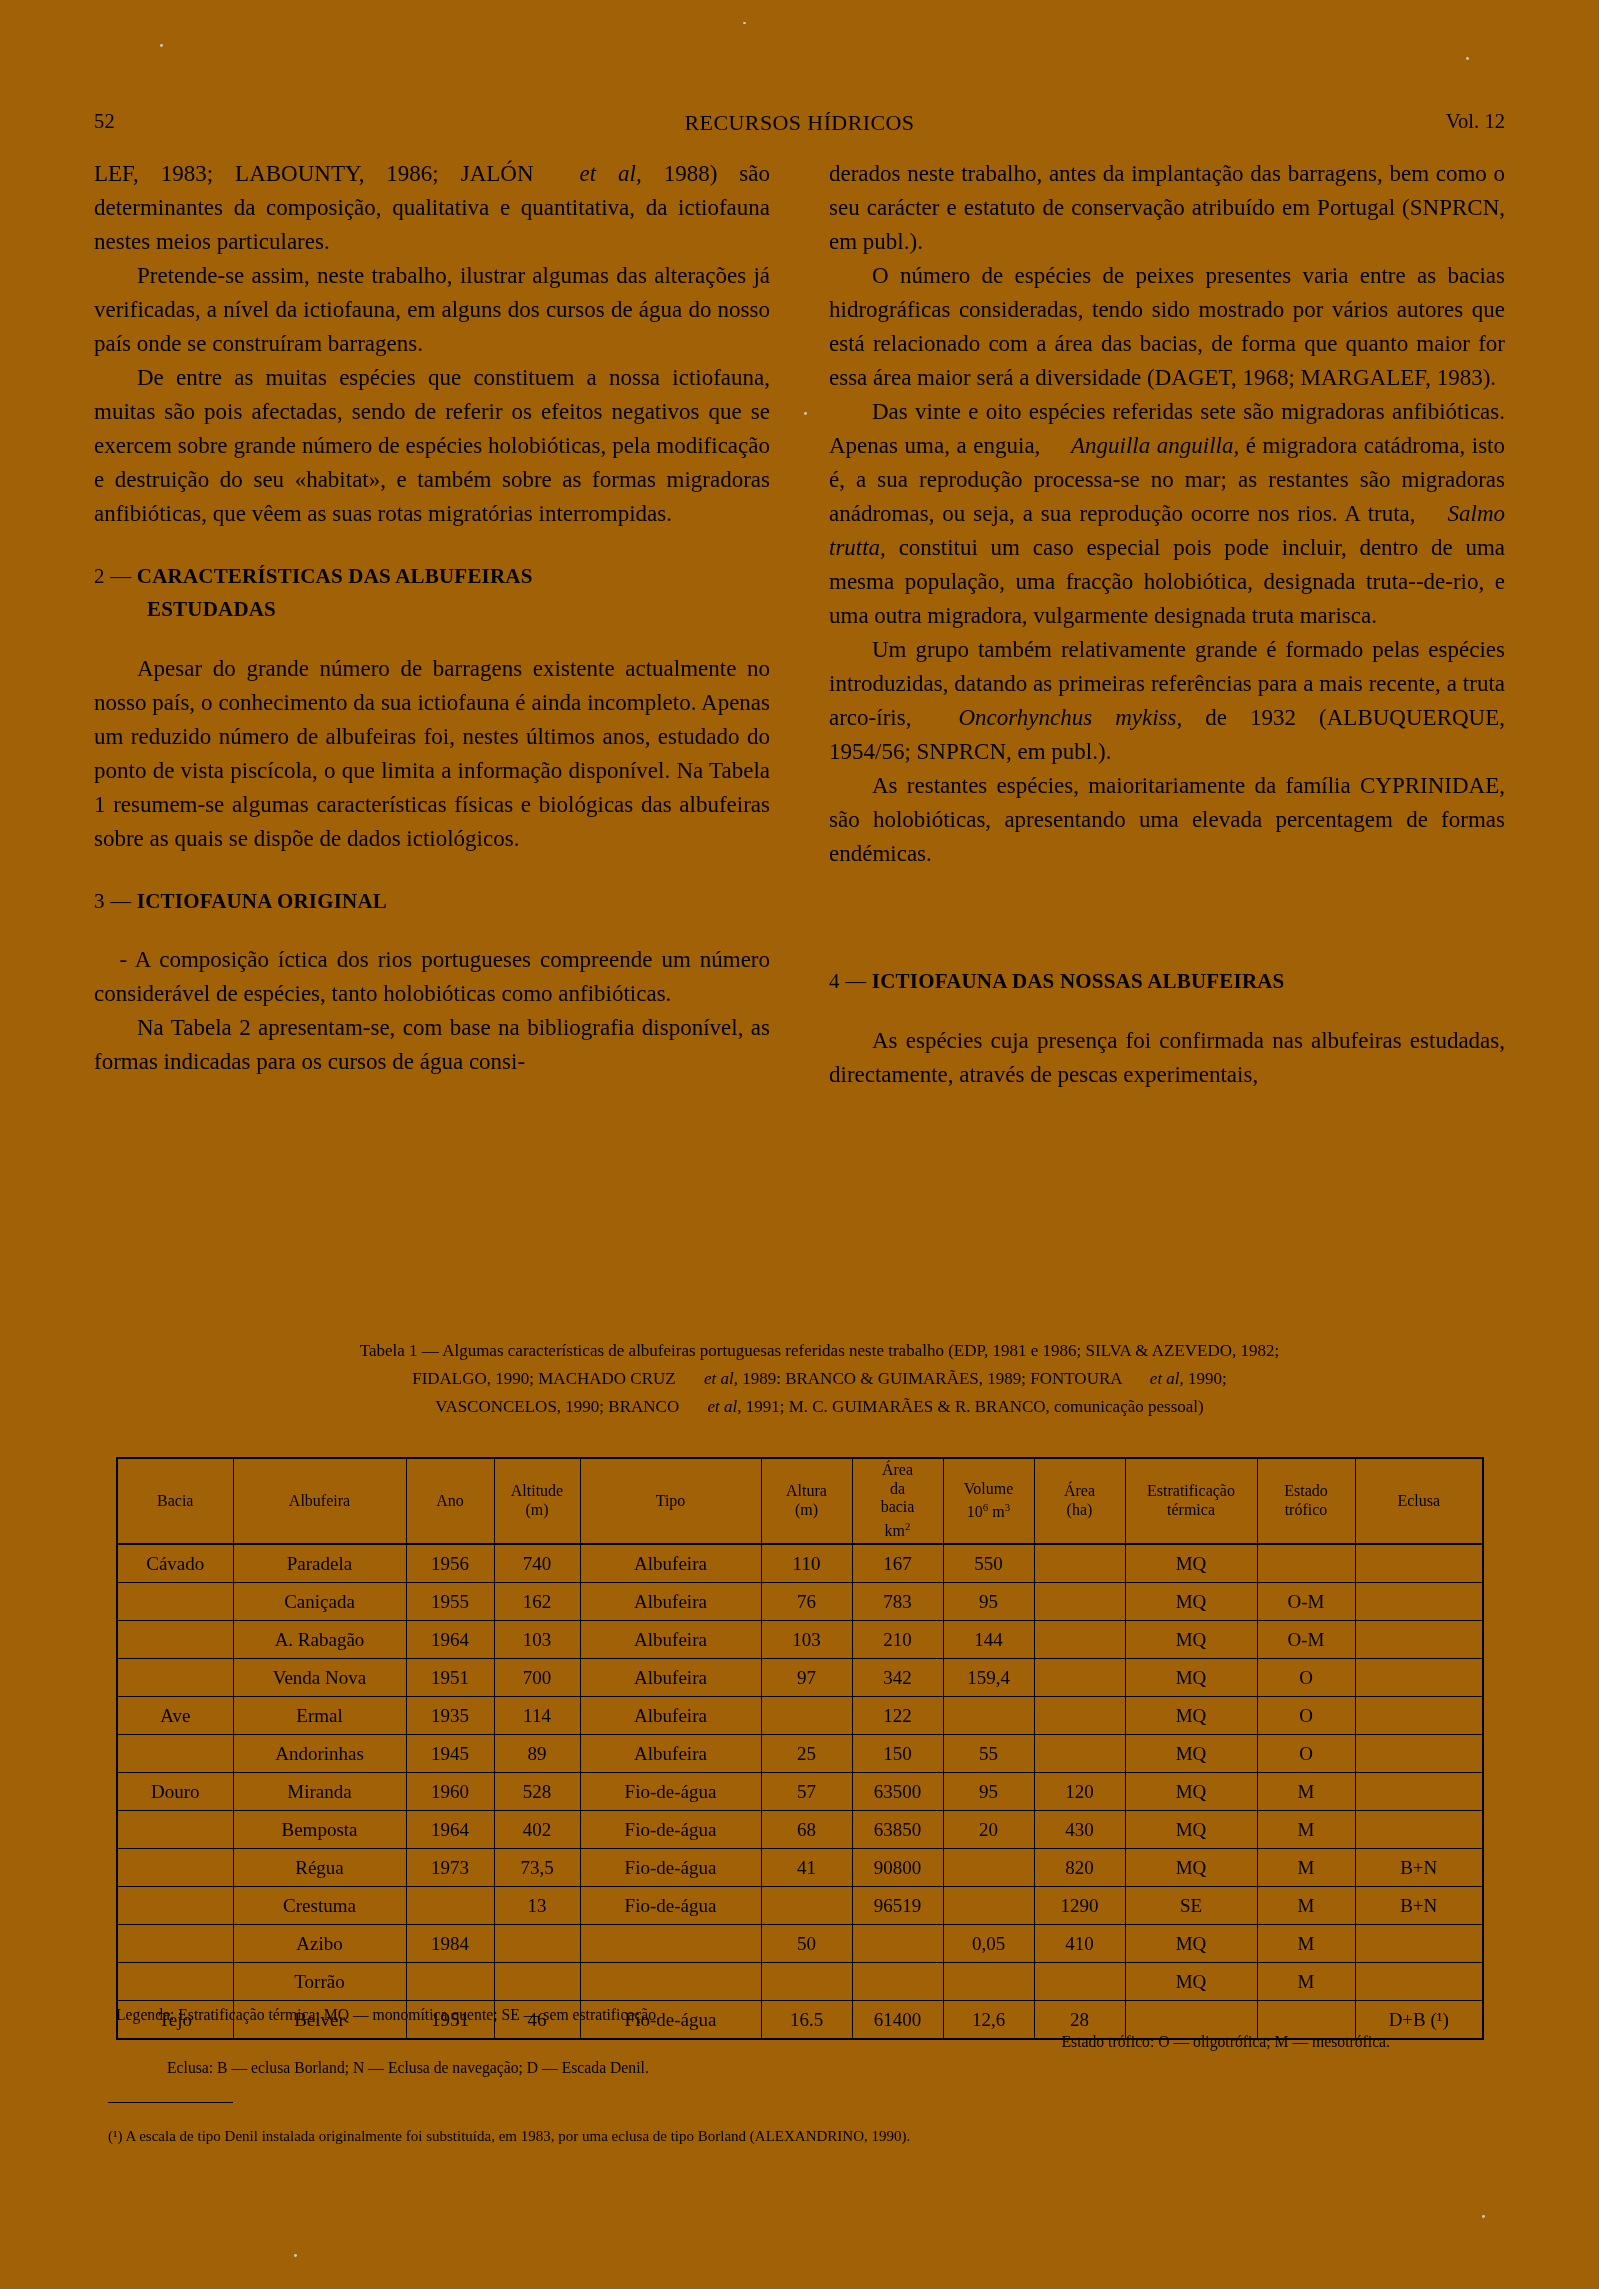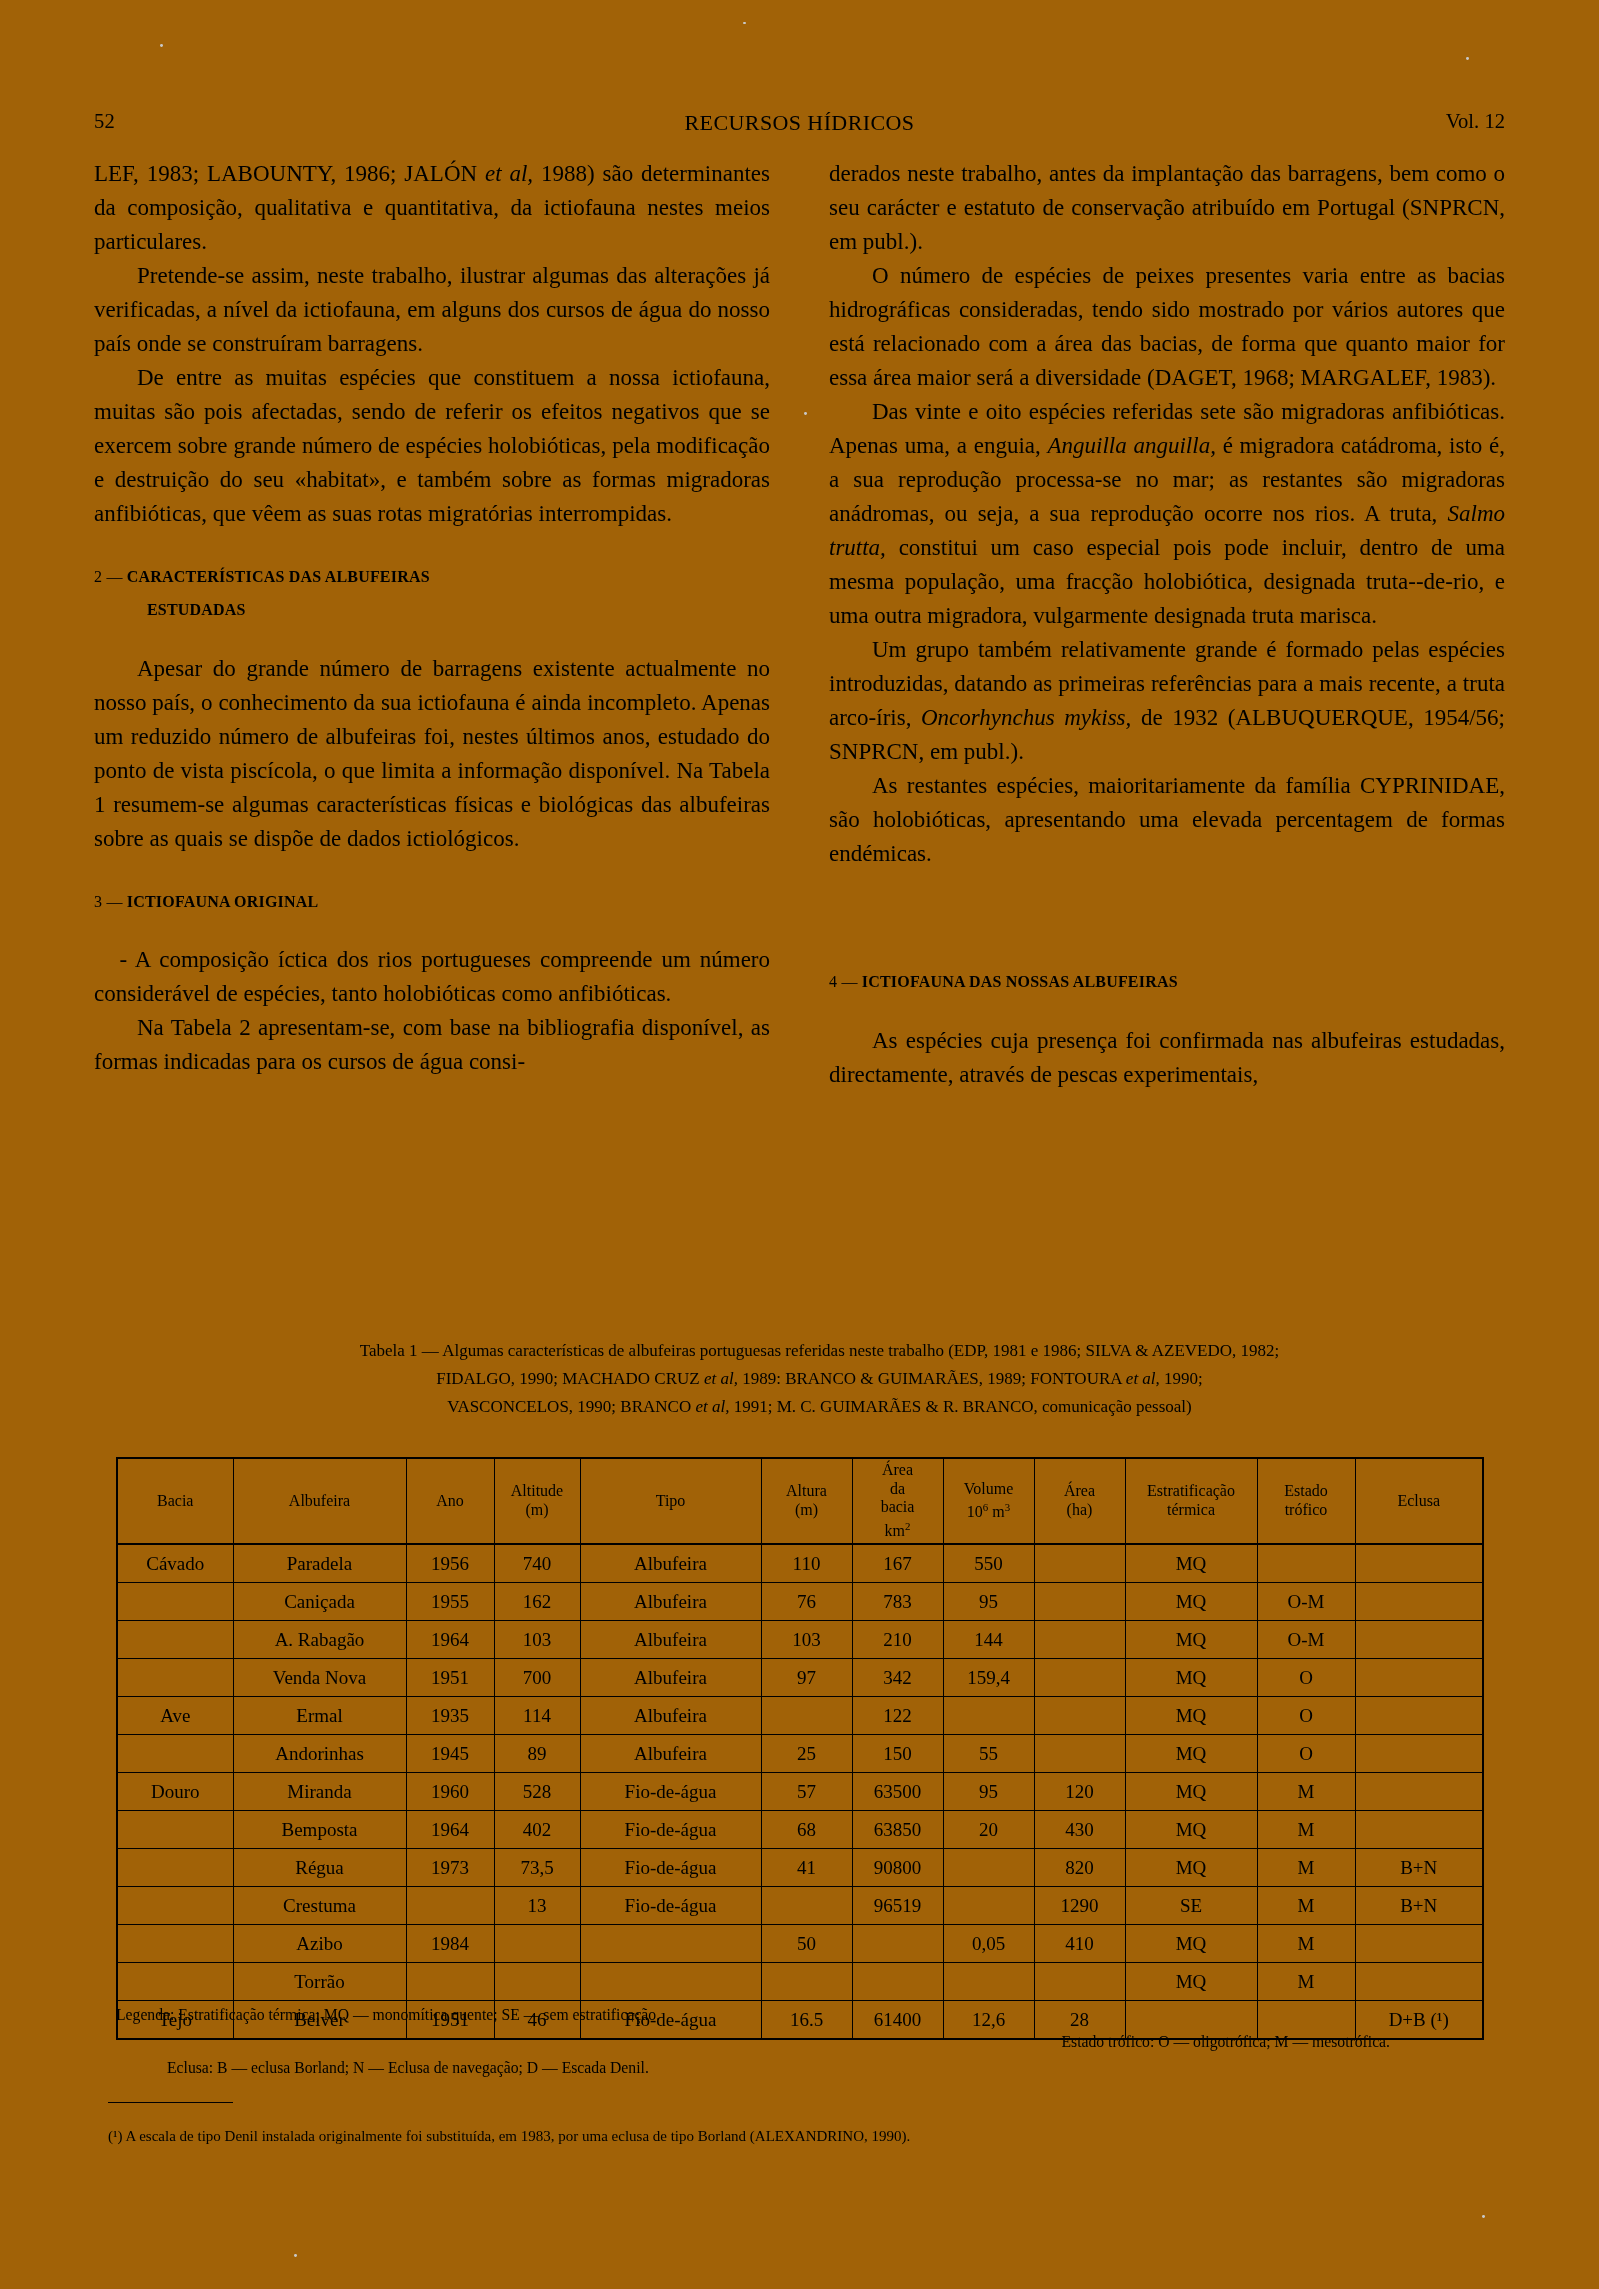--- a/index.html
+++ b/index.html
@@ -70,31 +70,31 @@
     text-indent: 43px;
     -webkit-hyphens: none;
     hyphens: none;
   }
   p.body.noindent { text-indent: 0; }
   p.body.dashlead { text-indent: 25.5px; }
 
   h2.sec {
     margin: 0;
     font-weight: bold;
-    font-size: 16px;
+    font-size: 21px;
     line-height: 33px;
     letter-spacing: 0.2px;
   }
   h2.sec .num { font-weight: normal; }
   h2.sec .cont { display: block; padding-left: 53px; }
 
   .sp-before-sec { height: 29px; }
   .sp-after-sec  { height: 25.5px; }
 
-  em { font-style: italic; }
+  em { font-style: italic; margin-left: 24px; }
 
   
   .tbl-caption {
     position: absolute;
     left: 153px;
     top: 1337px;
     width: 1333px;
     font-size: 17px;
     line-height: 28px;
     text-align: center;

